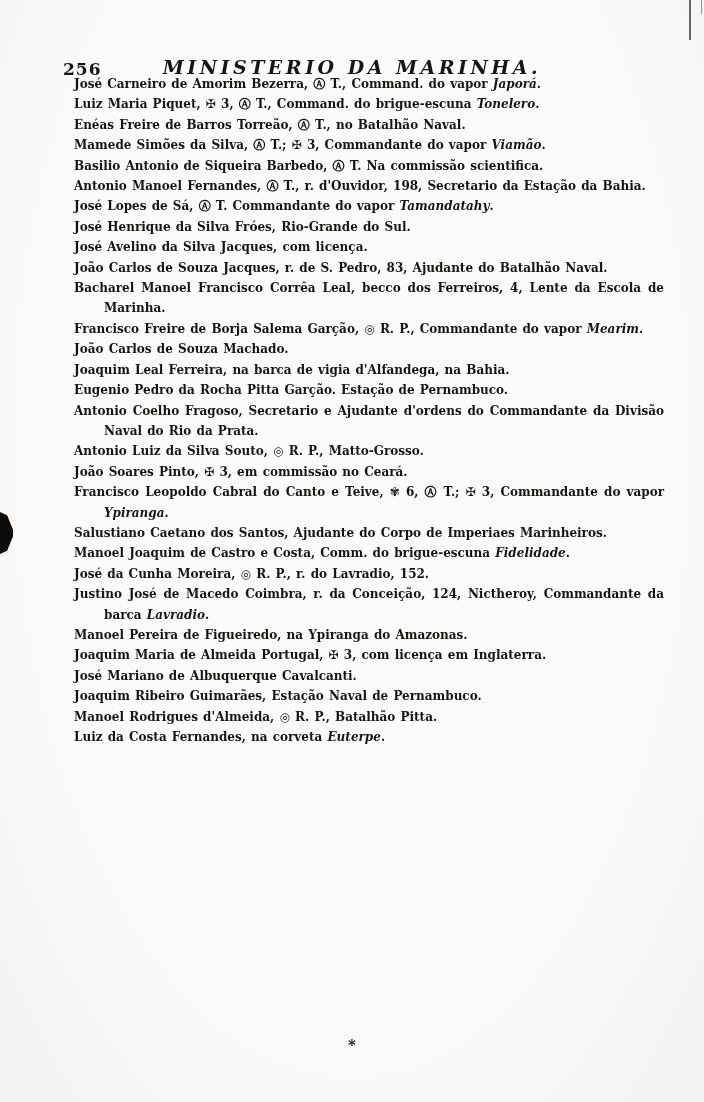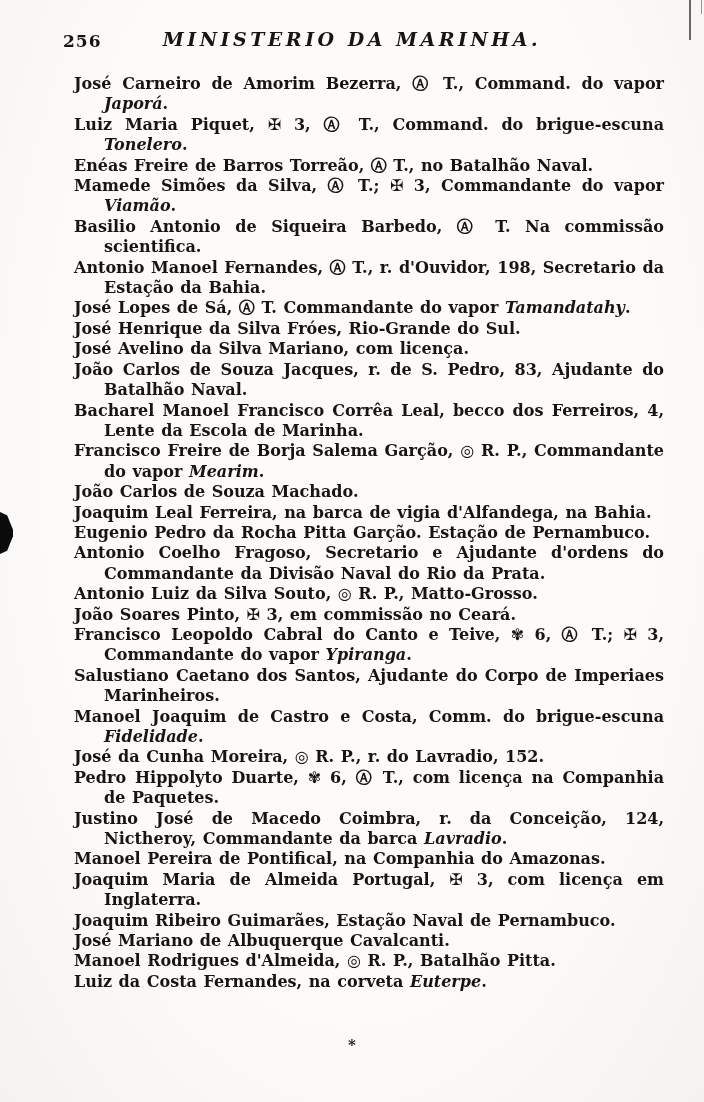--- a/index.html
+++ b/index.html
@@ -29,21 +29,21 @@
     background: #555; opacity: 0.6;
   }
   .ink-blot {
     position: absolute; left: 0; top: 512px;
     width: 13px; height: 42px;
     background: #0b0b0b;
     clip-path: polygon(0 0, 55% 8%, 100% 42%, 100% 58%, 55% 92%, 0 100%);
   }
   
   .page-header {
-    position: absolute; top: 28px; left: 0; right: 0;
+    position: absolute; top: 56px; left: 0; right: 0;
     height: 26px; text-align: center;
   }
   .page-number {
     position: absolute; left: 63px; top: 3px;
     font-size: 17px; font-weight: 700;
     letter-spacing: 1px;
   }
   .page-title {
     display: inline-block; margin: 0;
     font-size: 19px; font-weight: 700;
@@ -51,21 +51,21 @@
     font-style: italic;
   }
   
   .entry-list {
     position: absolute; top: 74px; left: 74px; width: 590px;
   }
   .entry {
     margin: 0;
     padding-left: 30px; text-indent: -30px;
     text-align: justify;
-    font-size: 16px; line-height: 20.4px;
+    font-size: 12px; line-height: 20.4px;
     font-weight: 700;
     word-spacing: 1px;
   }
   .ship { font-style: italic; }
   .footnote-mark {
     position: absolute; top: 1036px; left: 0; right: 0;
     text-align: center;
     font-size: 15px; font-weight: 700;
   }
 </style>
@@ -84,38 +84,37 @@
 
   <main class="entry-list">
       <p class="entry"><span>José Carneiro de Amorim Bezerra, Ⓐ T., Command. do vapor </span><span class="ship">Japorá</span><span>.</span></p>
       <p class="entry"><span>Luiz Maria Piquet, ✠ 3, Ⓐ T., Command. do brigue-escuna </span><span class="ship">Tonelero</span><span>.</span></p>
       <p class="entry"><span>Enéas Freire de Barros Torreão, Ⓐ T., no Batalhão Naval.</span></p>
       <p class="entry"><span>Mamede Simões da Silva, Ⓐ T.; ✠ 3, Commandante do vapor </span><span class="ship">Viamão</span><span>.</span></p>
       <p class="entry"><span>Basilio Antonio de Siqueira Barbedo, Ⓐ T. Na commissão scientifica.</span></p>
       <p class="entry"><span>Antonio Manoel Fernandes, Ⓐ T., r. d'Ouvidor, 198, Secretario da Estação da Bahia.</span></p>
       <p class="entry"><span>José Lopes de Sá, Ⓐ T. Commandante do vapor </span><span class="ship">Tamandatahy</span><span>.</span></p>
       <p class="entry"><span>José Henrique da Silva Fróes, Rio-Grande do Sul.</span></p>
-      <p class="entry"><span>José Avelino da Silva Mariano, com licença.</span></p>
+      <p class="entry"><span>José Avelino da Silva Jacques, com licença.</span></p>
       <p class="entry"><span>João Carlos de Souza Jacques, r. de S. Pedro, 83, Ajudante do Batalhão Naval.</span></p>
       <p class="entry"><span>Bacharel Manoel Francisco Corrêa Leal, becco dos Ferreiros, 4, Lente da Escola de Marinha.</span></p>
       <p class="entry"><span>Francisco Freire de Borja Salema Garção, ◎ R. P., Commandante do vapor </span><span class="ship">Mearim</span><span>.</span></p>
       <p class="entry"><span>João Carlos de Souza Machado.</span></p>
       <p class="entry"><span>Joaquim Leal Ferreira, na barca de vigia d'Alfandega, na Bahia.</span></p>
       <p class="entry"><span>Eugenio Pedro da Rocha Pitta Garção. Estação de Pernambuco.</span></p>
       <p class="entry"><span>Antonio Coelho Fragoso, Secretario e Ajudante d'ordens do Commandante da Divisão Naval do Rio da Prata.</span></p>
       <p class="entry"><span>Antonio Luiz da Silva Souto, ◎ R. P., Matto-Grosso.</span></p>
       <p class="entry"><span>João Soares Pinto, ✠ 3, em commissão no Ceará.</span></p>
       <p class="entry"><span>Francisco Leopoldo Cabral do Canto e Teive, ✾ 6, Ⓐ T.; ✠ 3, Commandante do vapor </span><span class="ship">Ypiranga</span><span>.</span></p>
       <p class="entry"><span>Salustiano Caetano dos Santos, Ajudante do Corpo de Imperiaes Marinheiros.</span></p>
       <p class="entry"><span>Manoel Joaquim de Castro e Costa, Comm. do brigue-escuna </span><span class="ship">Fidelidade</span><span>.</span></p>
       <p class="entry"><span>José da Cunha Moreira, ◎ R. P., r. do Lavradio, 152.</span></p>
-      <p class="entry"><span>Pedro Hippolyto Duarte, ✾ 6, Ⓐ T., com licença na Companhia de Paquetes.</span></p>
       <p class="entry"><span>Justino José de Macedo Coimbra, r. da Conceição, 124, Nictheroy, Commandante da barca </span><span class="ship">Lavradio</span><span>.</span></p>
-      <p class="entry"><span>Manoel Pereira de Pontifical, na Companhia do Amazonas.</span></p>
+      <p class="entry"><span>Manoel Pereira de Figueiredo, na Ypiranga do Amazonas.</span></p>
       <p class="entry"><span>Joaquim Maria de Almeida Portugal, ✠ 3, com licença em Inglaterra.</span></p>
+      <p class="entry"><span>José Mariano de Albuquerque Cavalcanti.</span></p>
       <p class="entry"><span>Joaquim Ribeiro Guimarães, Estação Naval de Pernambuco.</span></p>
-      <p class="entry"><span>José Mariano de Albuquerque Cavalcanti.</span></p>
       <p class="entry"><span>Manoel Rodrigues d'Almeida, ◎ R. P., Batalhão Pitta.</span></p>
       <p class="entry"><span>Luiz da Costa Fernandes, na corveta </span><span class="ship">Euterpe</span><span>.</span></p>
     </main>
 
   <div class="footnote-mark">*</div>
 </div>
 
 </body></html>

